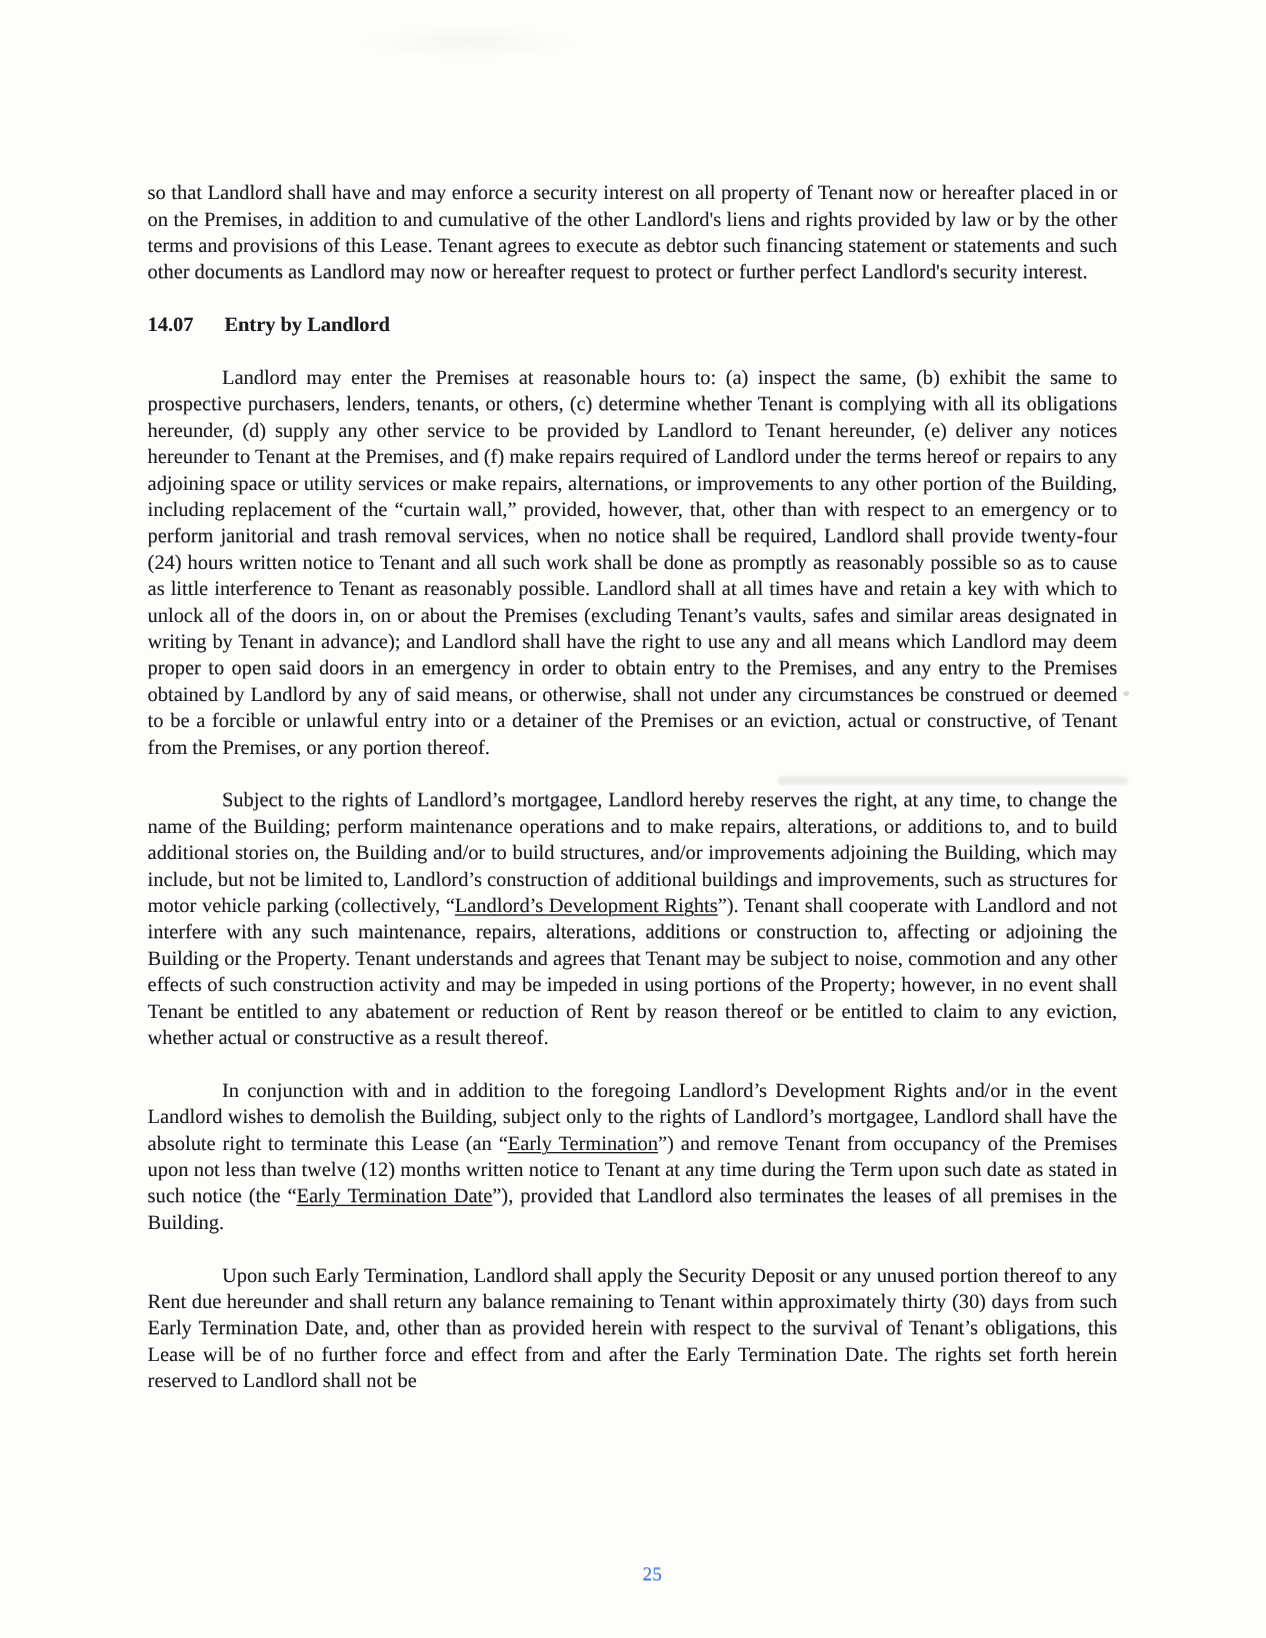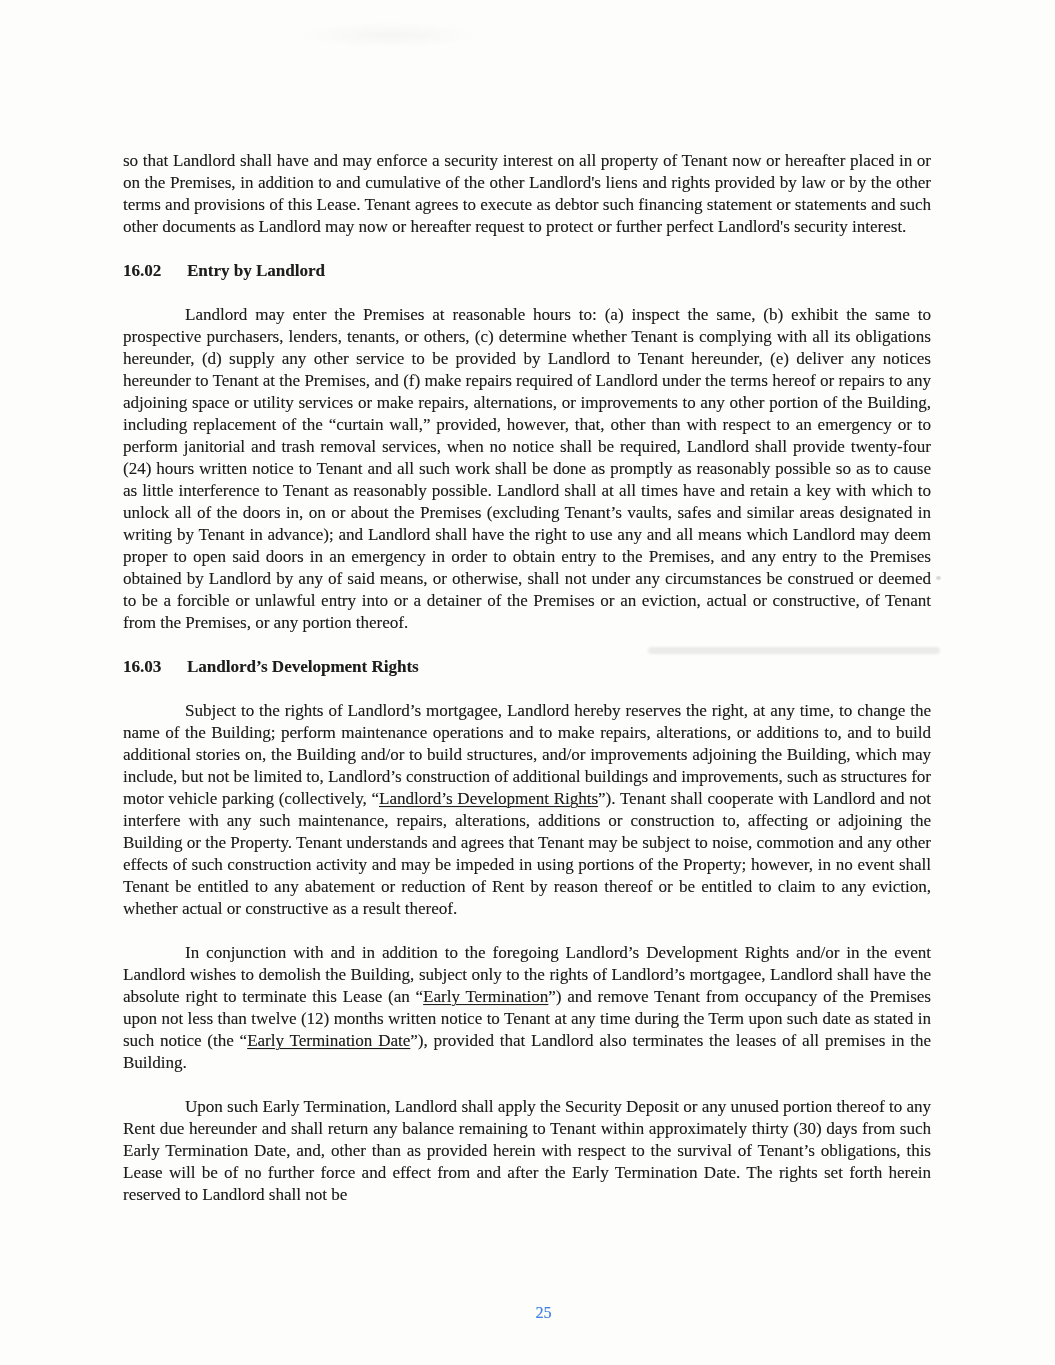--- a/index.html
+++ b/index.html
@@ -94,22 +94,21 @@
 </head>
 <body>
 
 <div class="page">
   <div class="artifact-smudge"></div>
   <div class="artifact-streak"></div>
   <div class="artifact-dot"></div>
 
   <div class="content">
       <p class="para"><span>so that Landlord shall have and may enforce a security interest on all property of Tenant now or hereafter placed in or on the Premises, in addition to and cumulative of the other Landlord's liens and rights provided by law or by the other terms and provisions of this Lease. Tenant agrees to execute as debtor such financing statement or statements and such other documents as Landlord may now or hereafter request to protect or further perfect Landlord's security interest.</span></p>
-      <div class="heading"><span class="h-num">16.02</span><span class="h-title">Entry by Landlord</span></div>
+      <div class="heading"><span class="h-num">14.07</span><span class="h-title">Entry by Landlord</span></div>
       <p class="para indent"><span>Landlord may enter the Premises at reasonable hours to: (a) inspect the same, (b) exhibit the same to prospective purchasers, lenders, tenants, or others, (c) determine whether Tenant is complying with all its obligations hereunder, (d) supply any other service to be provided by Landlord to Tenant hereunder, (e) deliver any notices hereunder to Tenant at the Premises, and (f) make repairs required of Landlord under the terms hereof or repairs to any adjoining space or utility services or make repairs, alternations, or improvements to any other portion of the Building, including replacement of the “curtain wall,” provided, however, that, other than with respect to an emergency or to perform janitorial and trash removal services, when no notice shall be required, Landlord shall provide twenty-four (24) hours written notice to Tenant and all such work shall be done as promptly as reasonably possible so as to cause as little interference to Tenant as reasonably possible. Landlord shall at all times have and retain a key with which to unlock all of the doors in, on or about the Premises (excluding Tenant’s vaults, safes and similar areas designated in writing by Tenant in advance); and Landlord shall have the right to use any and all means which Landlord may deem proper to open said doors in an emergency in order to obtain entry to the Premises, and any entry to the Premises obtained by Landlord by any of said means, or otherwise, shall not under any circumstances be construed or deemed to be a forcible or unlawful entry into or a detainer of the Premises or an eviction, actual or constructive, of Tenant from the Premises, or any portion thereof.</span></p>
-      <div class="heading"><span class="h-num">16.03</span><span class="h-title">Landlord’s Development Rights</span></div>
       <p class="para indent"><span>Subject to the rights of Landlord’s mortgagee, Landlord hereby reserves the right, at any time, to change the name of the Building; perform maintenance operations and to make repairs, alterations, or additions to, and to build additional stories on, the Building and/or to build structures, and/or improvements adjoining the Building, which may include, but not be limited to, Landlord’s construction of additional buildings and improvements, such as structures for motor vehicle parking (collectively, “</span><span class="u">Landlord’s Development Rights</span><span>”).  Tenant shall cooperate with Landlord and not interfere with any such maintenance, repairs, alterations, additions or construction to, affecting or adjoining the Building or the Property. Tenant understands and agrees that Tenant may be subject to noise, commotion and any other effects of such construction activity and may be impeded in using portions of the Property; however, in no event shall Tenant be entitled to any abatement or reduction of Rent by reason thereof or be entitled to claim to any eviction, whether actual or constructive as a result thereof.</span></p>
       <p class="para indent"><span>In conjunction with and in addition to the foregoing Landlord’s Development Rights and/or in the event Landlord wishes to demolish the Building, subject only to the rights of Landlord’s mortgagee, Landlord shall have the absolute right to terminate this Lease (an “</span><span class="u">Early Termination</span><span>”) and remove Tenant from occupancy of the Premises upon not less than twelve (12) months written notice to Tenant at any time during the Term upon such date as stated in such notice (the “</span><span class="u">Early Termination Date</span><span>”), provided that Landlord also terminates the leases of all premises in the Building.</span></p>
       <p class="para indent"><span>Upon such Early Termination, Landlord shall apply the Security Deposit or any unused portion thereof to any Rent due hereunder and shall return any balance remaining to Tenant within approximately thirty (30) days from such Early Termination Date, and, other than as provided herein with respect to the survival of Tenant’s obligations, this Lease will be of no further force and effect from and after the Early Termination Date. The rights set forth herein reserved to Landlord shall not be</span></p>
     </div>
 
   <div class="page-number">25</div>
 </div>
 
 </body></html>

